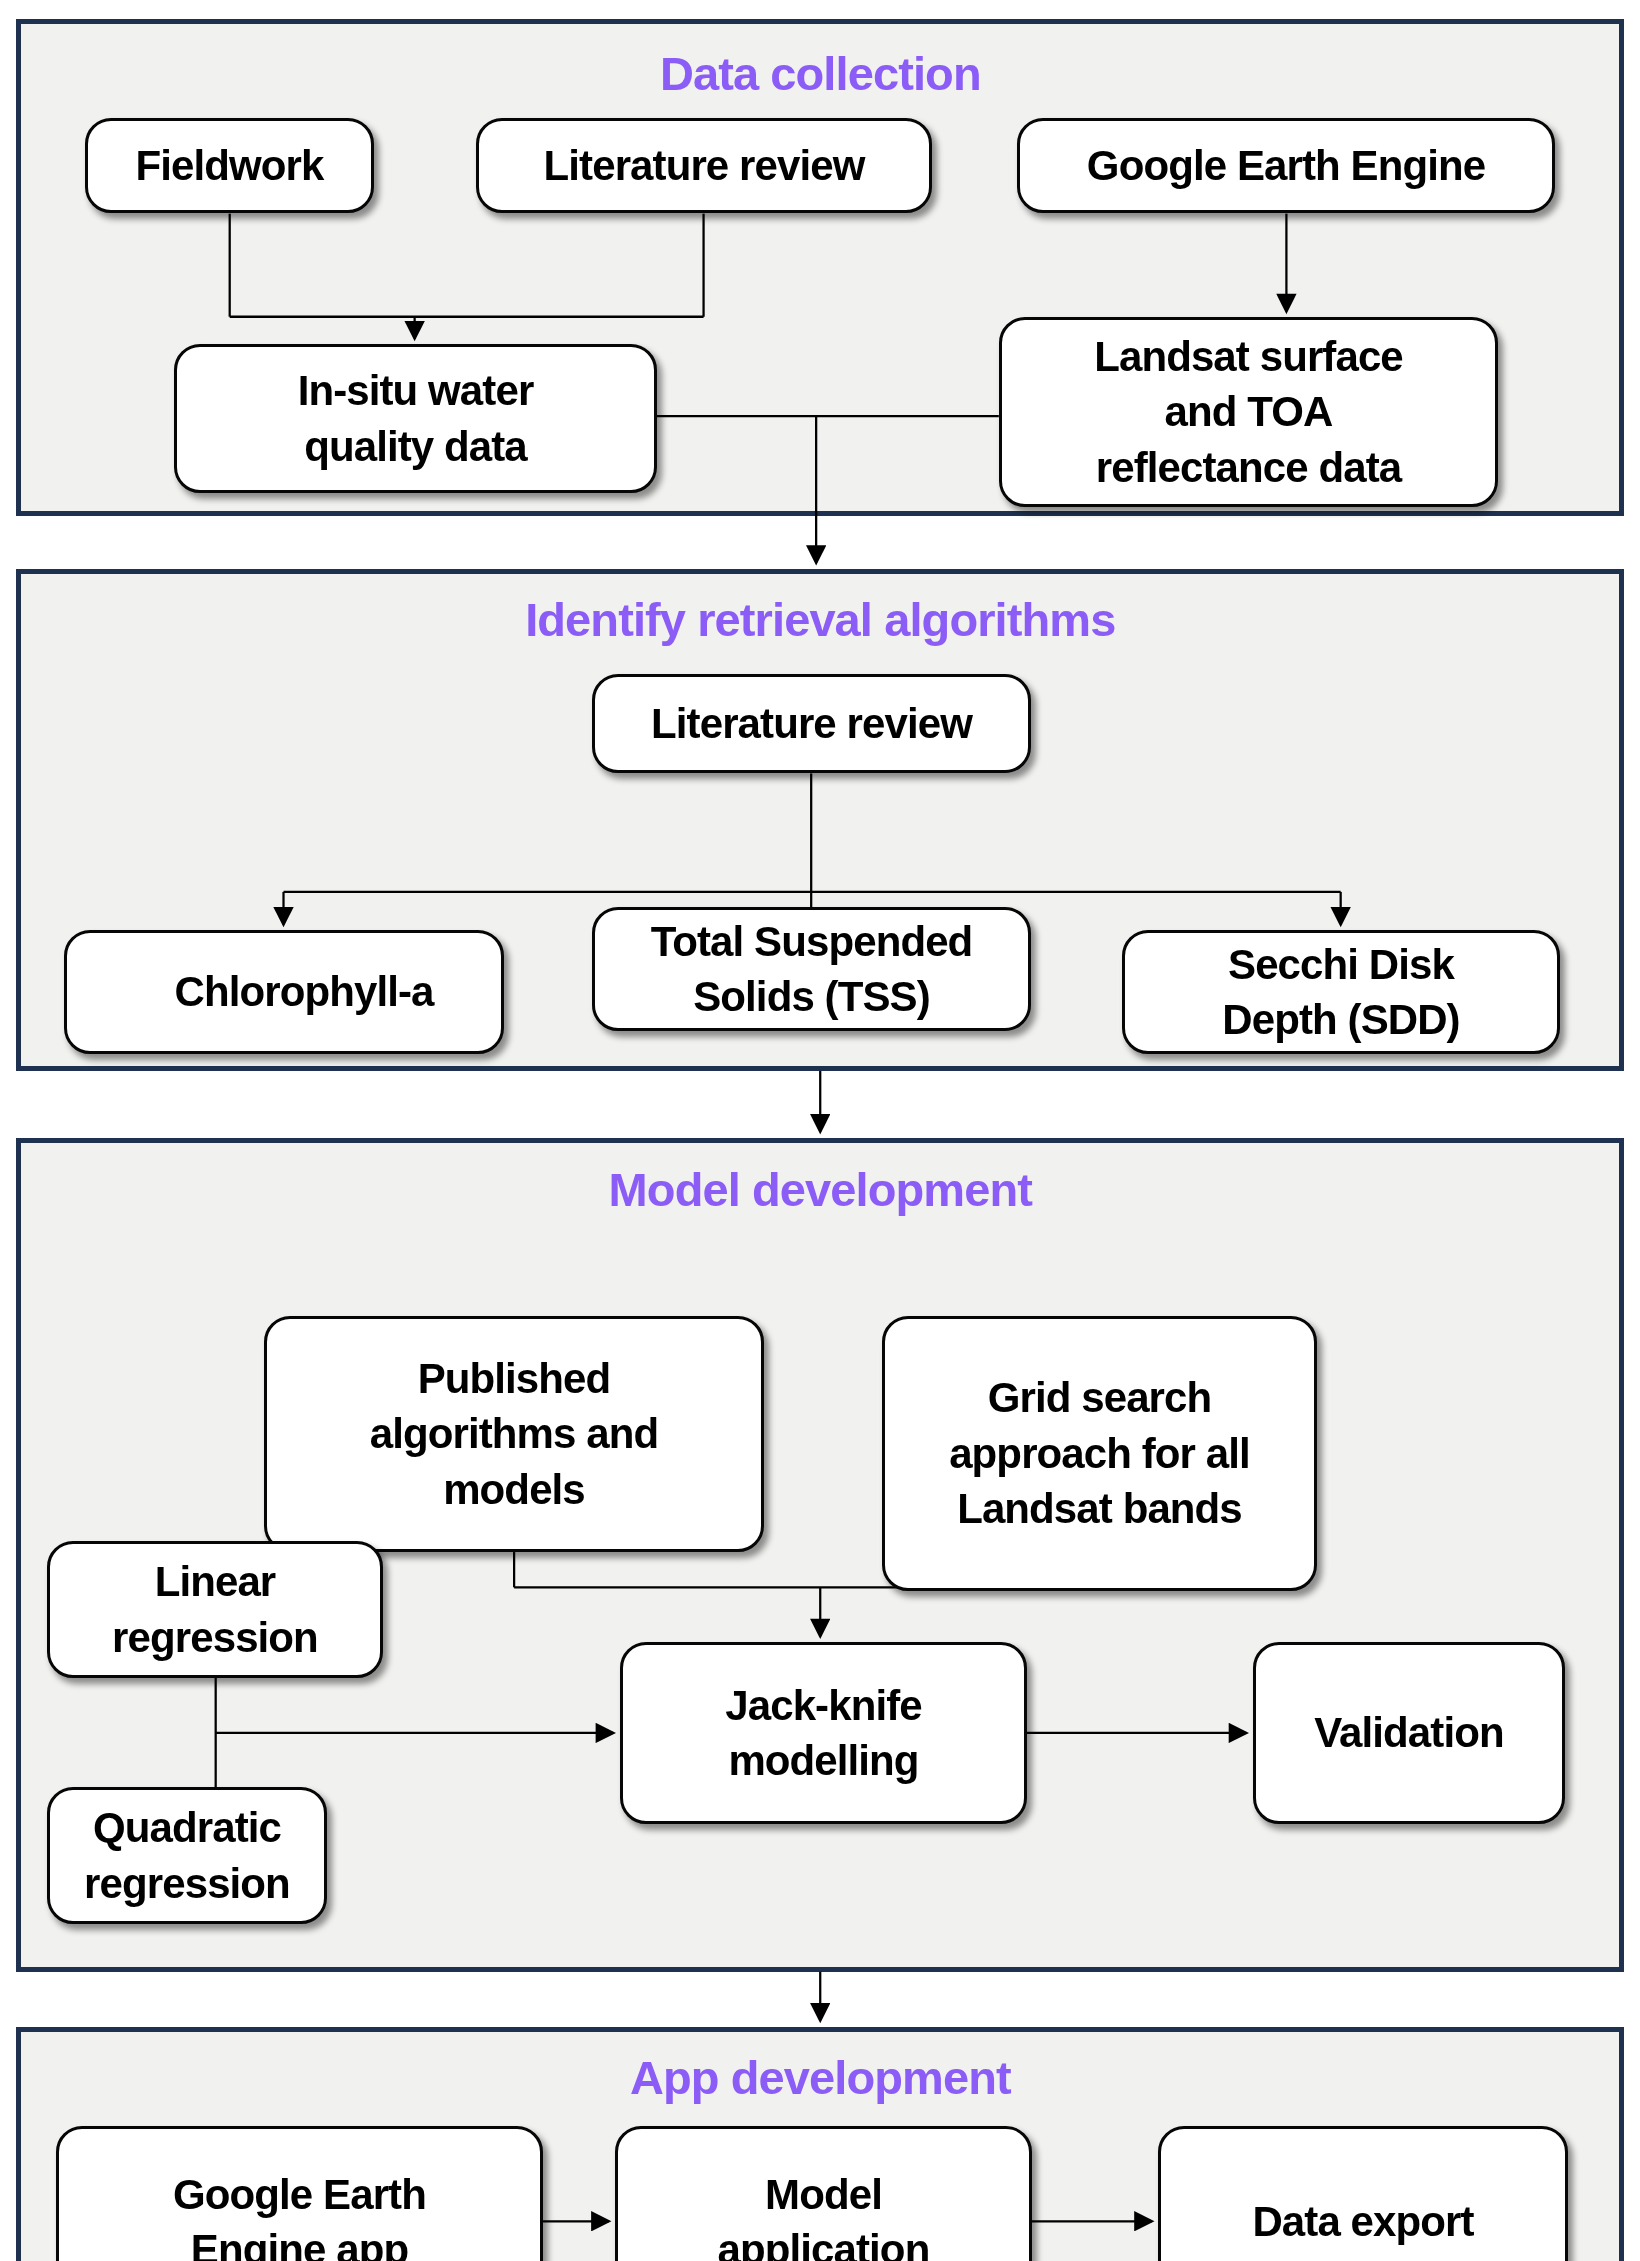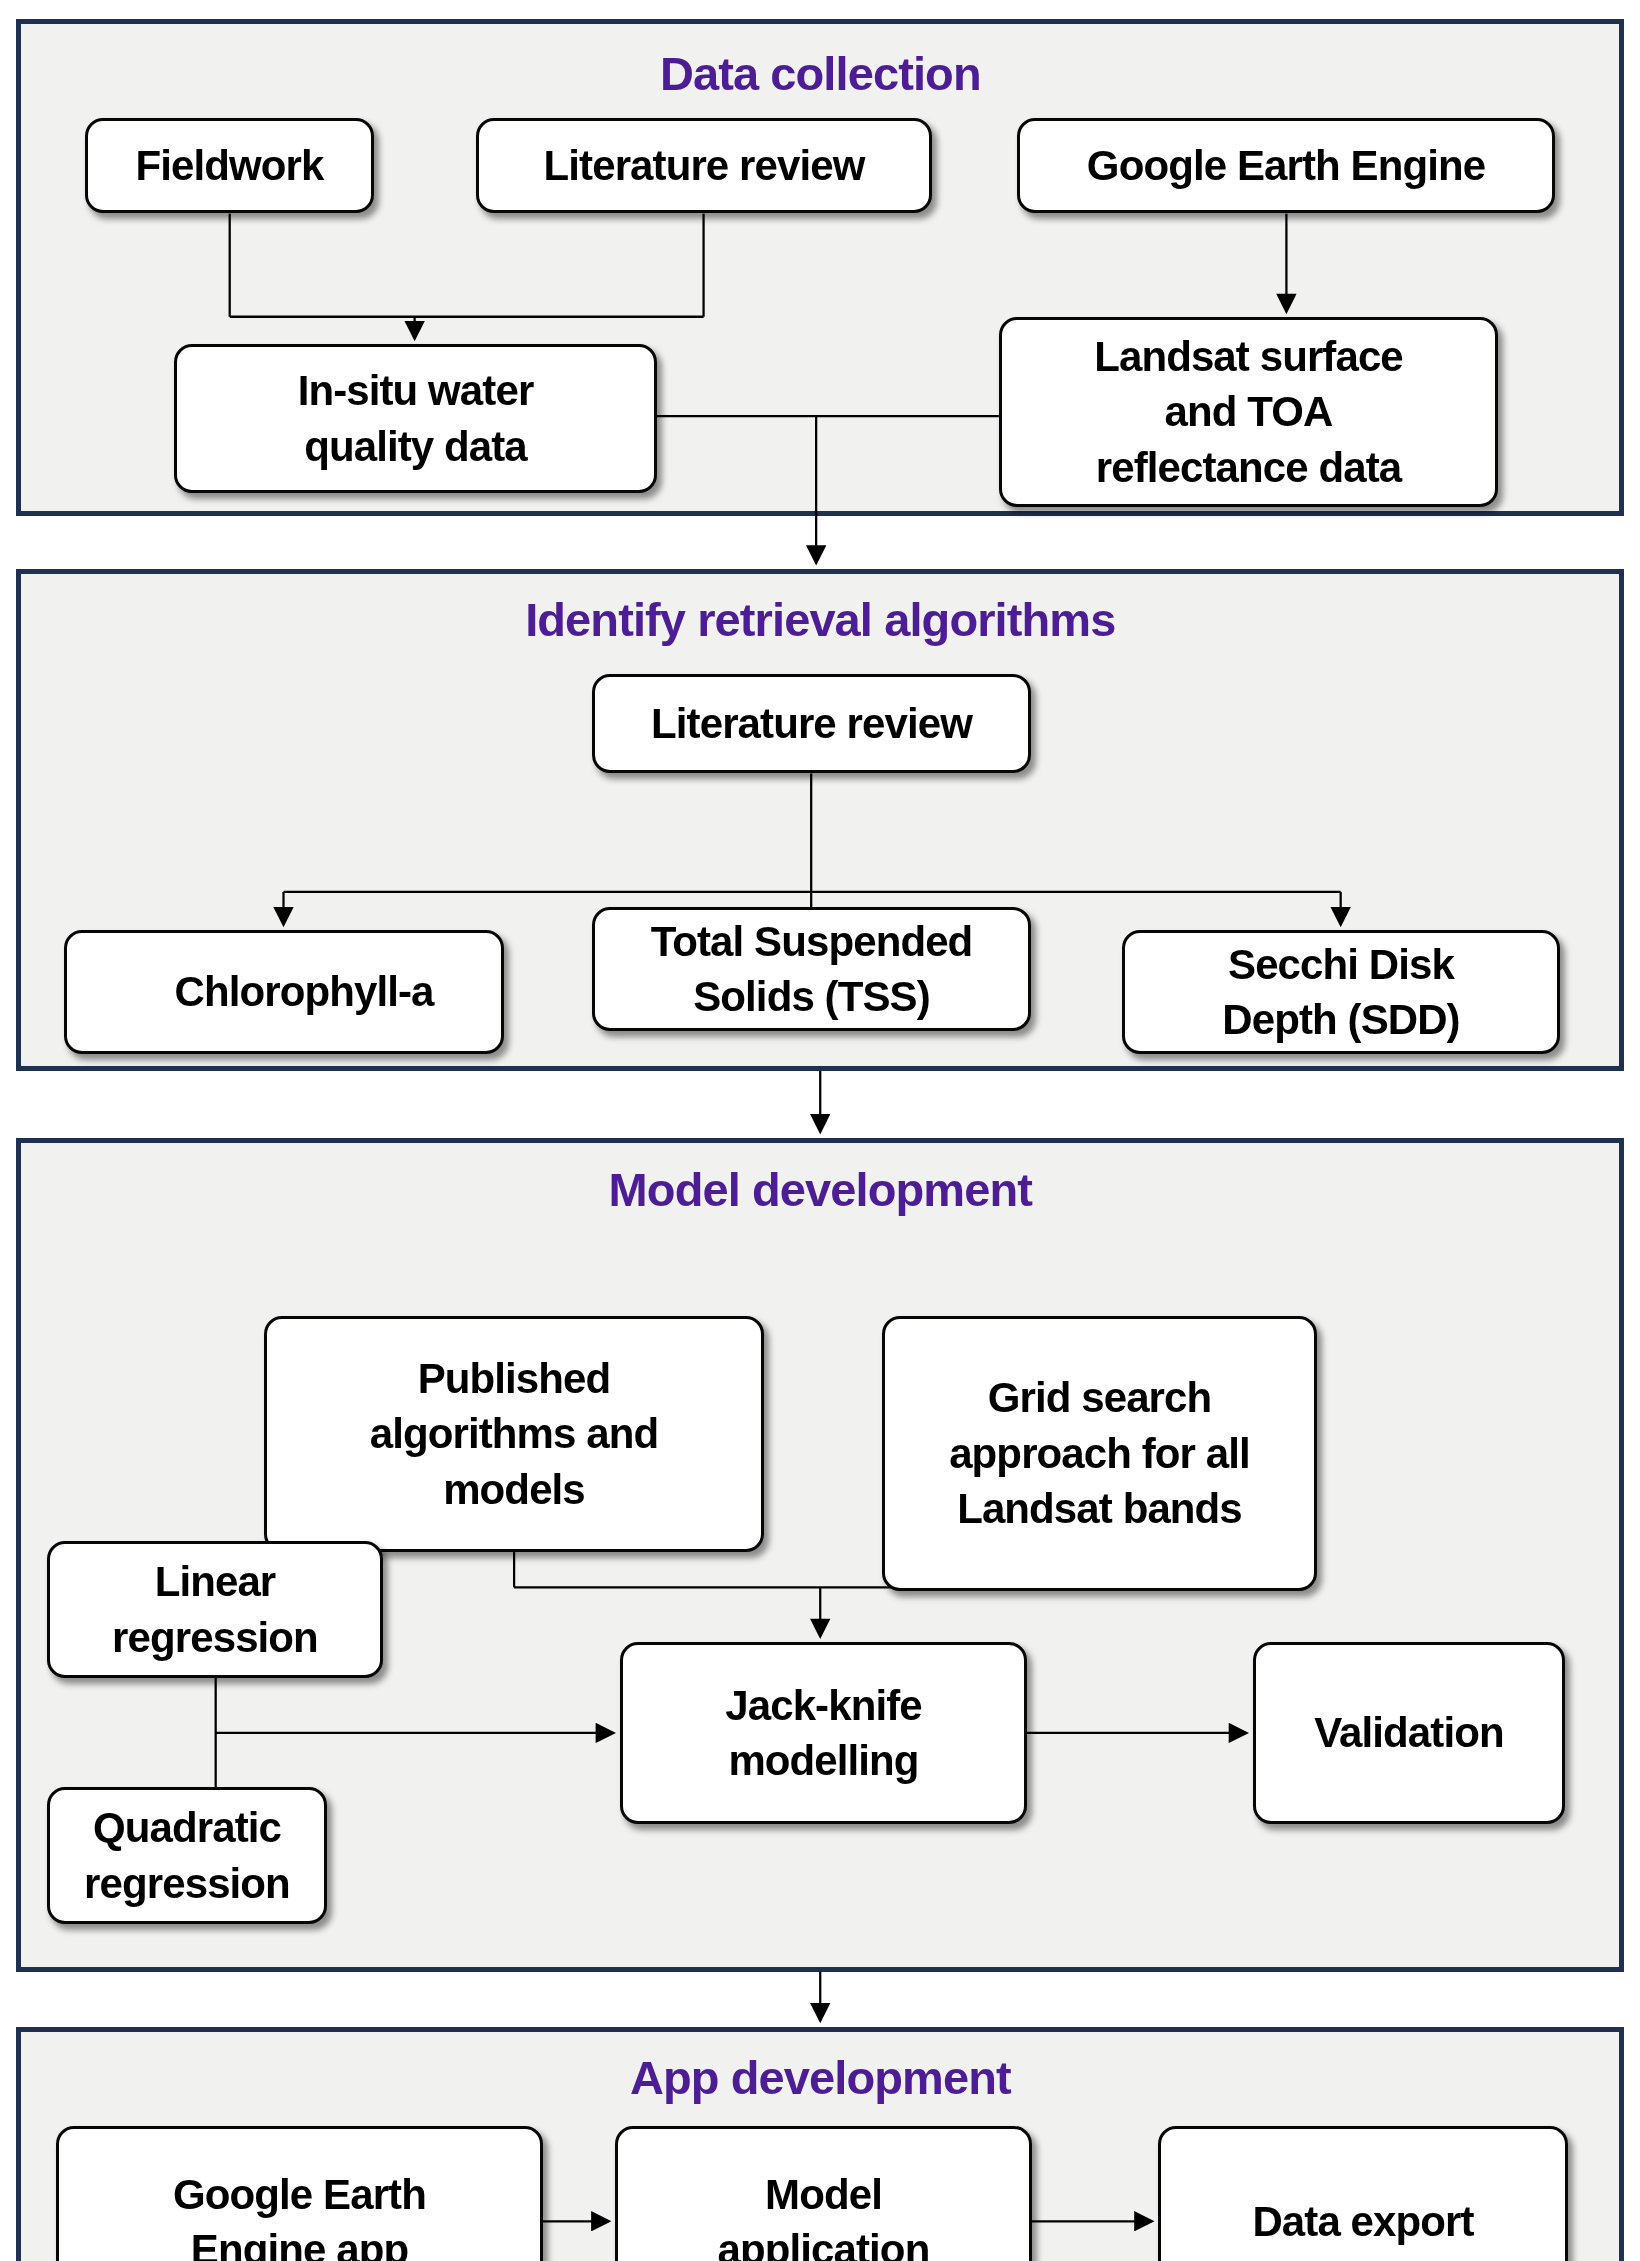--- a/index.html
+++ b/index.html
@@ -1,21 +1,21 @@
 <!DOCTYPE html>
 <html style="font-size:7.2px"><head>
 <meta charset="utf-8">
 <style>
   html,body{margin:0;padding:0;background:#ffffff;}
   .page{position:relative;width:1640px;height:2401px;background:#ffffff;overflow:hidden;
         font-family:"Liberation Sans","DejaVu Sans",sans-serif;}
   .panel{position:absolute;background:#f1f1ef;border:5.4px solid #1e3150;box-sizing:border-box;}
   .section-title{position:absolute;left:0;width:100%;text-align:center;
-        font-size:47px;font-weight:700;color:#4c1d95;letter-spacing:-0.9px;}
-  .node{position:absolute;background:#ffffff;border:3.2px solid #060606;border-radius:18px;
+        font-size:47px;font-weight:700;color:#8b5cf6;letter-spacing:-0.9px;}
+  .node{position:absolute;background:#ffffff;border:3.2px solid #060606;border-radius:26px;
         box-sizing:border-box;display:flex;align-items:center;justify-content:center;
         box-shadow:4.5px 5.9px 6.3px rgba(0,0,0,0.42);}
   .node span{display:block;text-align:center;white-space:pre-line;
         font-size:42px;font-weight:700;color:#000;letter-spacing:-0.9px;line-height:1.32;}
   svg.wires{position:absolute;left:0;top:0;pointer-events:none;}
 </style>
 </head>
 <body>
 
 <div class="page">

